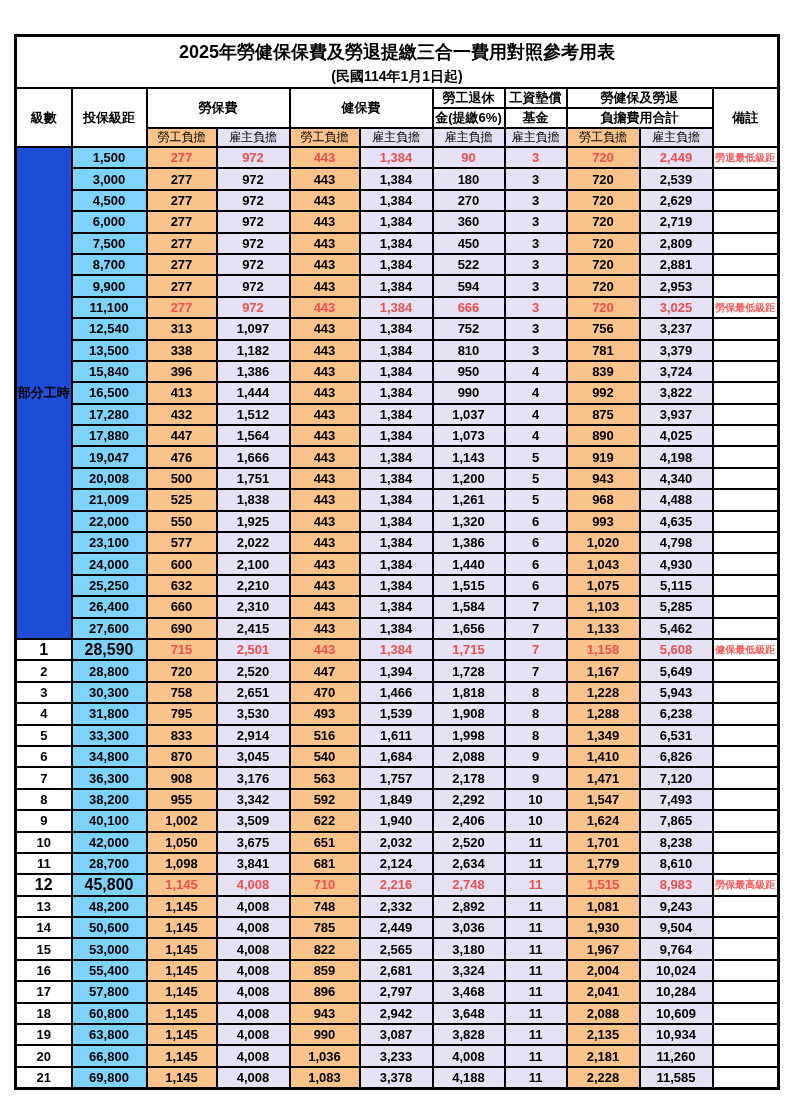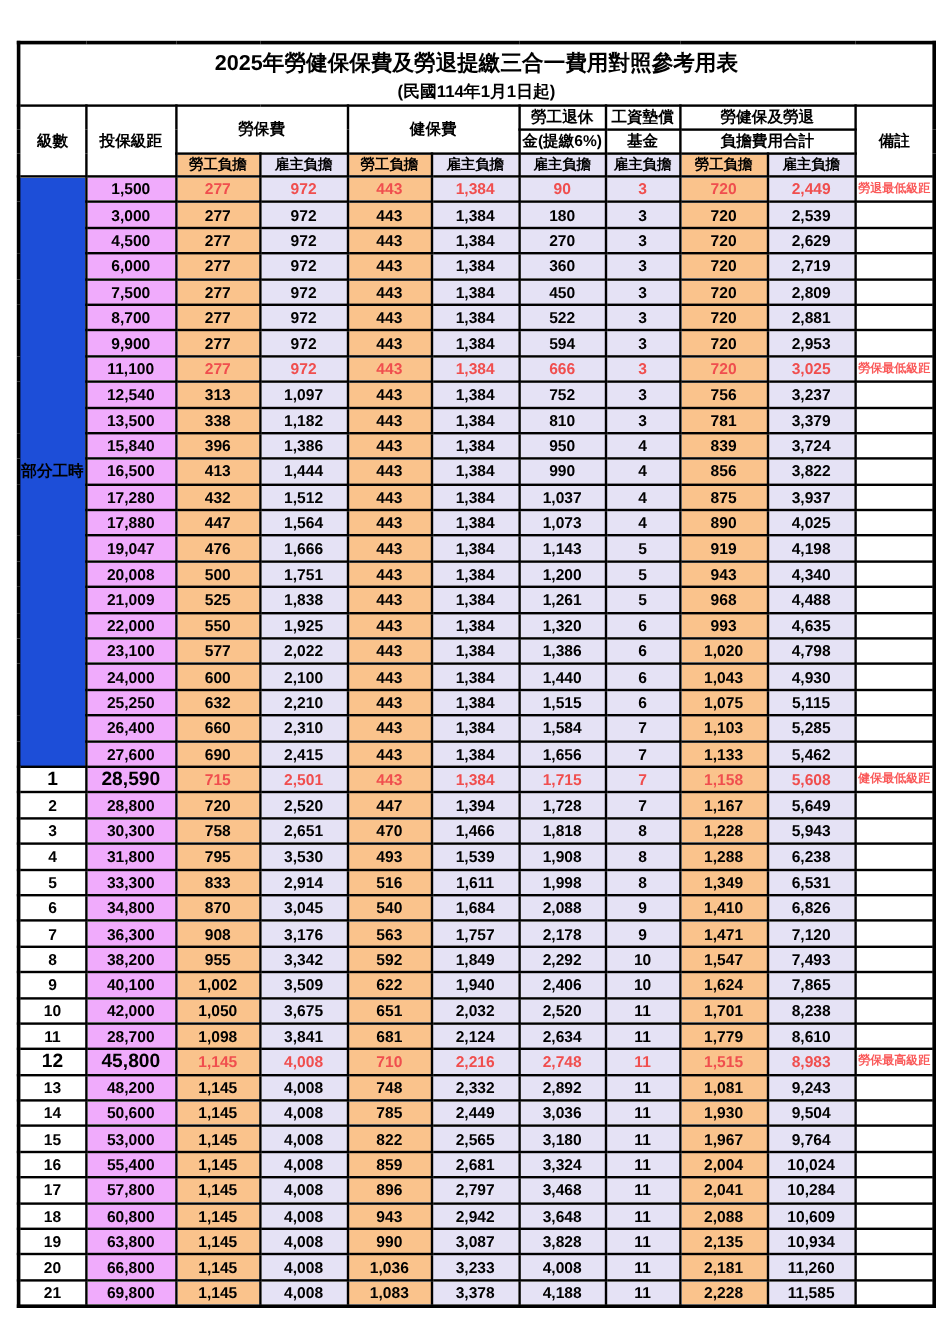--- a/index.html
+++ b/index.html
@@ -15,26 +15,26 @@
   }
   th,td{
     border:2px solid #000;padding:0;margin:0;
     text-align:center;vertical-align:middle;
     white-space:nowrap;overflow:hidden;
   }
   .title-cell{height:50px;background:#fff;}
   .title-line{font-size:18px;line-height:27px;}
   .subtitle-line{font-size:14px;line-height:20px;}
   tr.h1 th, tr.h2 th{height:15px;font-size:13px;font-weight:bold;background:#fff;}
-  tr.h3 th{height:15px;font-size:12px;font-weight:bold;}
+  tr.h3 th{height:15px;font-size:12px;font-weight:normal;}
   .emp{background:#FAC38C;}
   .er{background:#E5E2F5;}
   tbody td{height:19.4px;font-size:13px;line-height:19px;}
   .c-level{background:#fff;font-size:13px;}
-  .c-bracket{background:#f0abfc;font-size:13px;margin-left:33px;}
+  .c-bracket{background:#7dd3fc;font-size:13px;margin-left:33px;}
   .c-parttime{background:#1d4ed8;font-size:13px;}
   .c-remark{background:#fff;font-size:10px;color:#FA5A5A;}
   td.big{font-size:16px;}
   .red{color:#F04E4E;}
 </style>
 </head>
 <body>
 
 <table class="premium">
   <colgroup>
@@ -218,21 +218,21 @@
         <td class="c-remark"></td>
       </tr>
       <tr>
         <td class="c-bracket">16,500</td>
         <td class="emp">413</td>
         <td class="er">1,444</td>
         <td class="emp">443</td>
         <td class="er">1,384</td>
         <td class="er">990</td>
         <td class="er">4</td>
-        <td class="emp">856</td>
+        <td class="emp">992</td>
         <td class="er">3,822</td>
         <td class="c-remark"></td>
       </tr>
       <tr>
         <td class="c-bracket">17,280</td>
         <td class="emp">432</td>
         <td class="er">1,512</td>
         <td class="emp">443</td>
         <td class="er">1,384</td>
         <td class="er">1,037</td>

